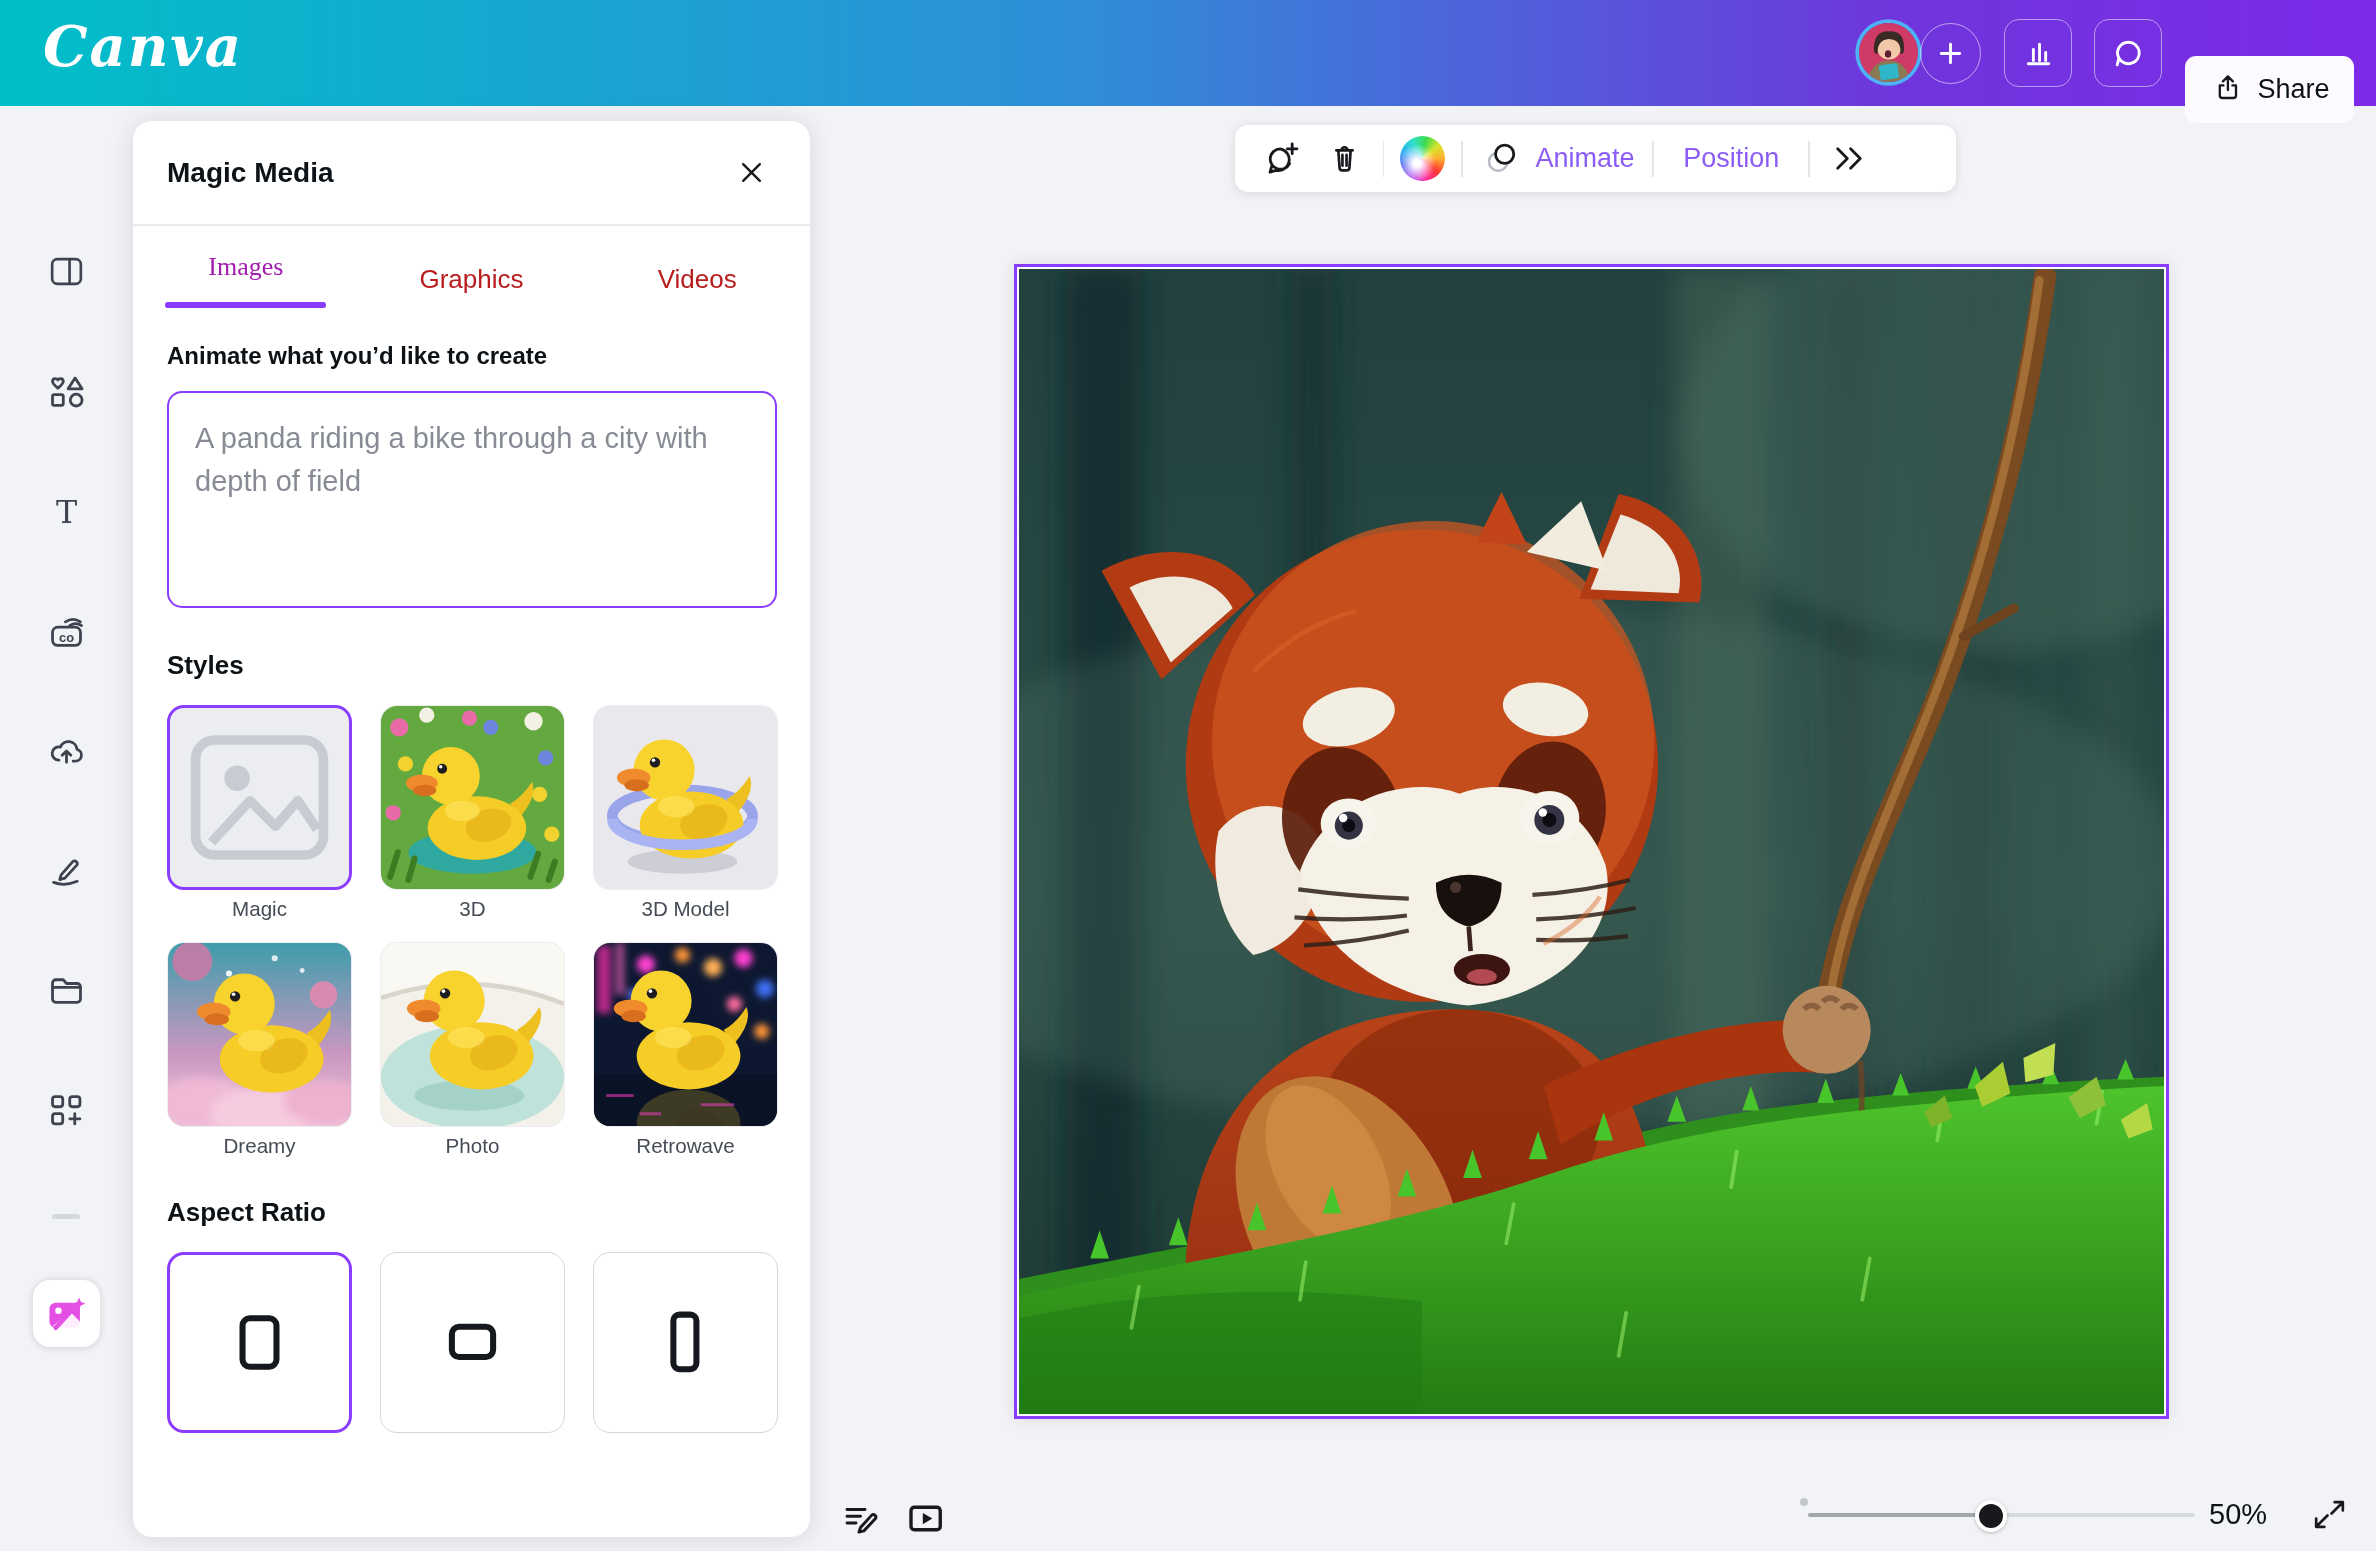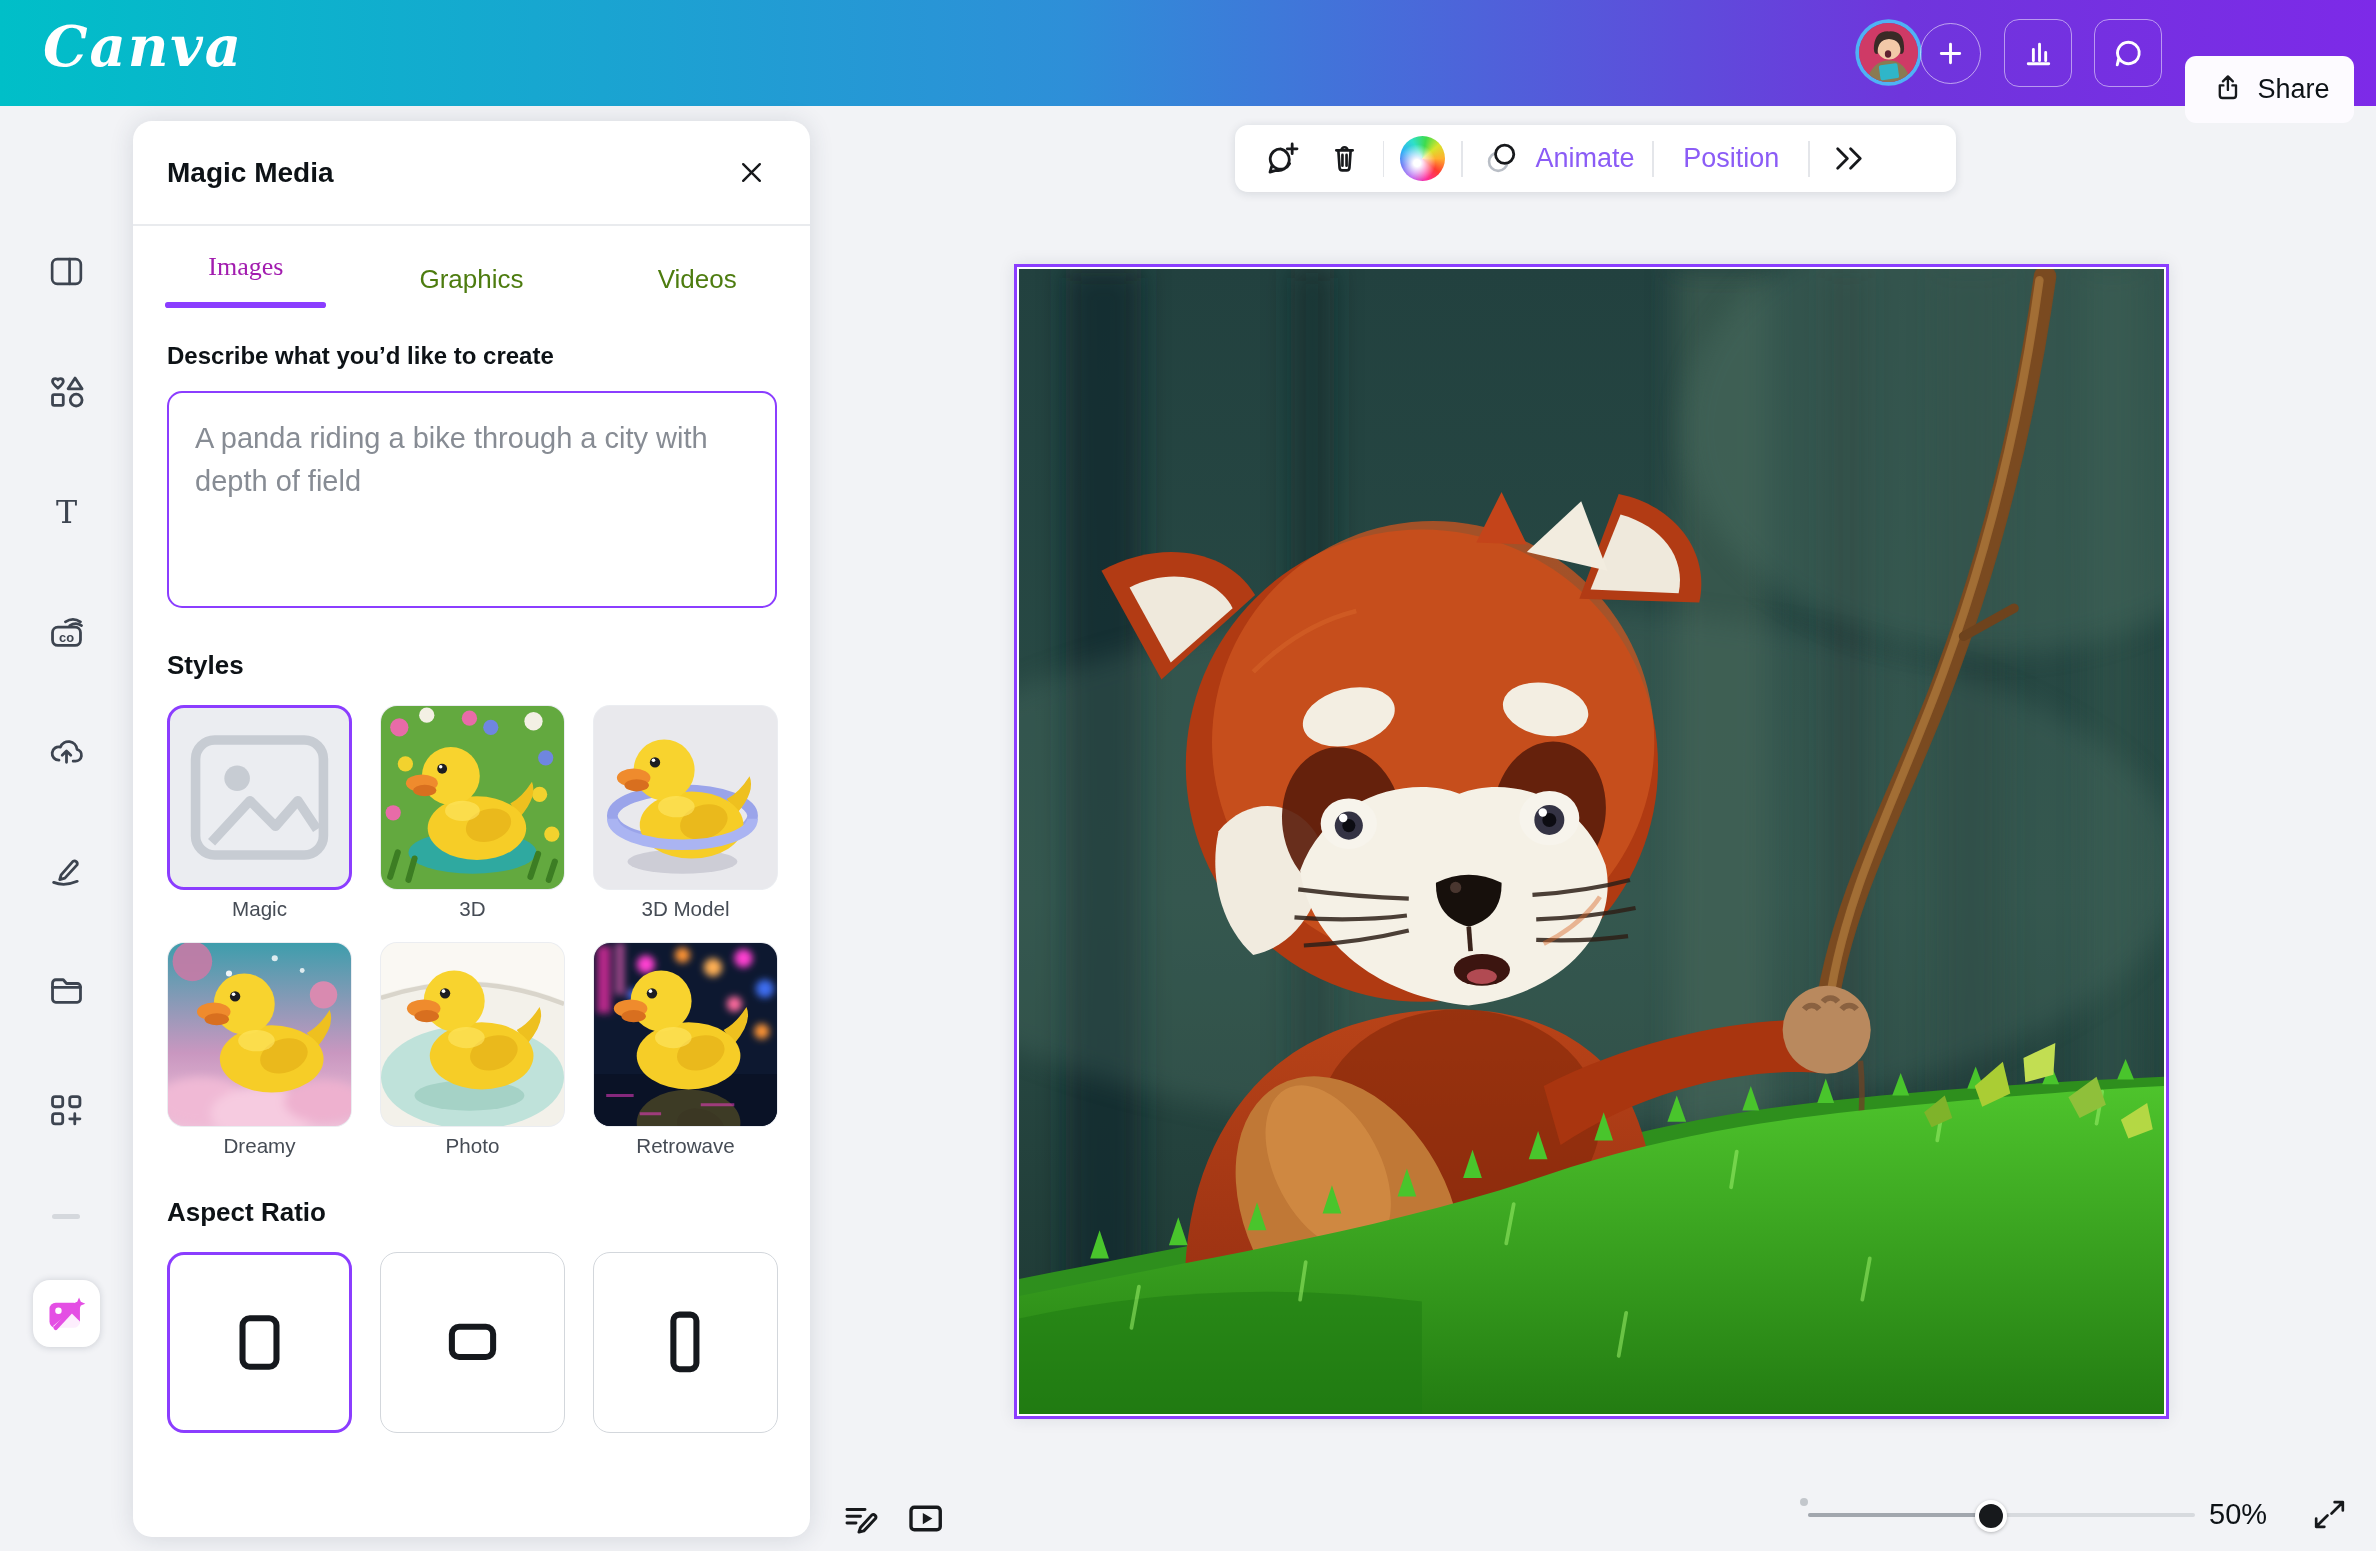--- a/index.html
+++ b/index.html
@@ -32,21 +32,21 @@
 
   
   .panel{position:absolute;left:133px;top:121px;width:677px;height:1416px;background:#fff;
     border-radius:19px;box-shadow:0 1.9px 24px rgba(45,60,80,.14);overflow:hidden;}
   .panel-header{height:103px;display:flex;align-items:center;justify-content:space-between;padding:0 34px;}
   .panel-title{font-size:28px;font-weight:700;}
   .close-btn{background:none;border:none;padding:5.6px;cursor:pointer;display:flex;}
   .panel-divider{height:1.9px;background:#e9ebee;}
   .tabs{display:flex;padding-top:26px;}
   .tab{flex:1;text-align:center;background:none;border:none;font-family:inherit;font-size:26px;
-    color:#4d7c0f;cursor:pointer;padding:0 0 1.9px;position:relative;}
+    color:#b91c1c;cursor:pointer;padding:0 0 1.9px;position:relative;}
   .tab .tab-underline{display:none;}
   .tab.active{font-weight:500;color:#a21caf;font-family:Liberation Serif, serif;}
   .tab.active .tab-underline{display:block;margin:20.6px auto 0;width:161px;height:5.6px;border-radius:2.8px;background:#8B3DFF;}
   .panel-body{padding:0 34px;}
   .describe-label{margin-top:32px;font-size:24px;font-weight:700;}
   .prompt-box{margin-top:20.6px;width:610px;height:217px;border:2.8px solid #8B3DFF;border-radius:15px;
     padding:24px 26px;font-family:inherit;font-size:29px;line-height:1.5;color:#30343b;resize:none;outline:none;}
   .prompt-box::placeholder{color:#878c94;}
   .section-h{margin-top:39px;font-size:26px;font-weight:700;}
   .style-grid{margin-top:24px;display:grid;grid-template-columns:repeat(3,185px);column-gap:28px;row-gap:20.6px;}
@@ -242,21 +242,21 @@
         <span>Graphics</span>
         
       </button>
       <button class="tab">
         <span>Videos</span>
         
       </button>
     </div>
 
     <div class="panel-body">
-      <div class="describe-label">Describe what you’d like to create</div>
+      <div class="describe-label">Animate what you’d like to create</div>
       <textarea class="prompt-box" placeholder="A panda riding a bike through a city with depth of field" style=""></textarea>
 
       <div class="section-h">Styles</div>
       <div class="style-grid">
 
         <div class="style-item">
           <div class="style-card selected none-card">
             <svg viewBox="0 0 56 56" width="56" height="56">
               <rect x="8" y="10" width="40" height="36" rx="6" fill="none" stroke="#c7ccd3" stroke-width="3"></rect>
               <circle cx="21" cy="22" r="4" fill="#c7ccd3"></circle>

